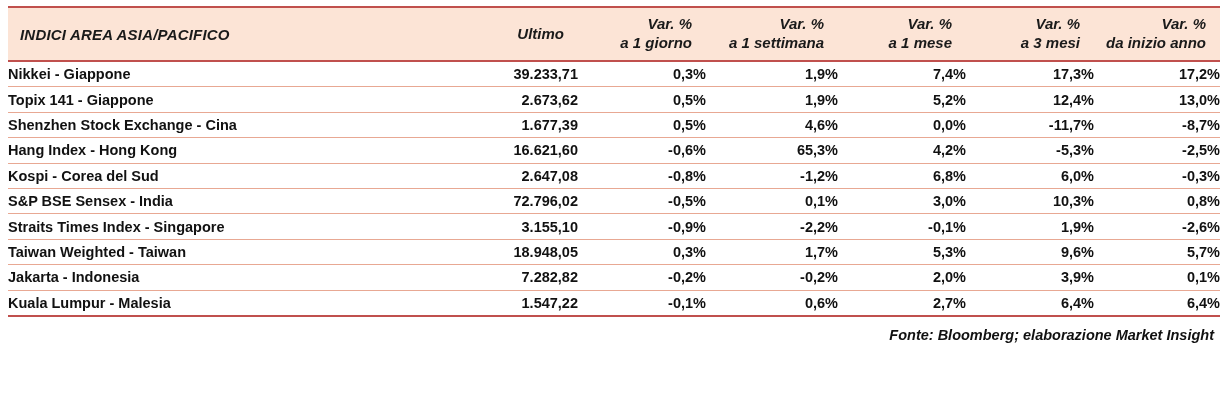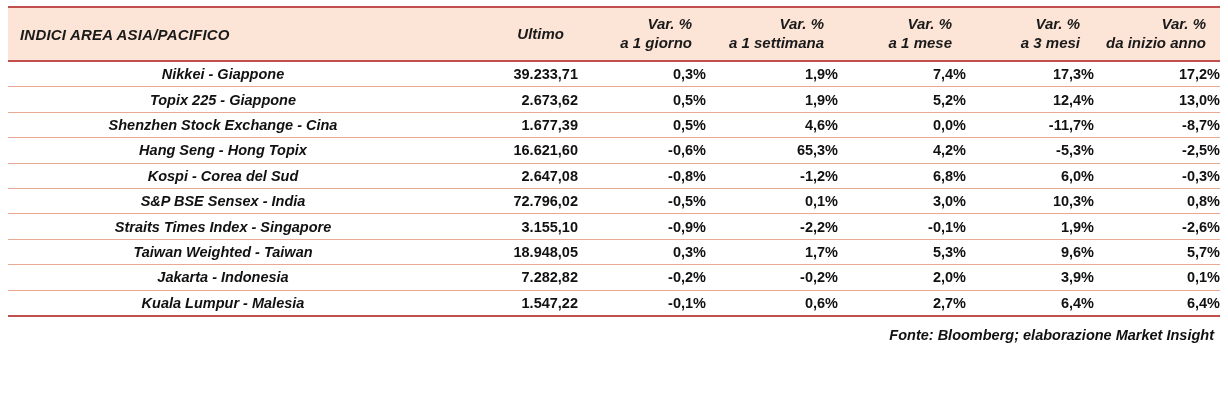--- a/index.html
+++ b/index.html
@@ -65,23 +65,22 @@
     border-bottom: 1px solid #e8a893;
     vertical-align: middle;
   }
   tbody tr:first-child td {
     border-top: none;
   }
   tbody tr:last-child td {
     border-bottom: 2.5px solid #c0504d;
   }
   td.name {
-    text-align: center;
+    text-align: left;
     padding-left: 12px;
-    font-style: italic;
     font-weight: bold;
     white-space: nowrap;
   }
   td.num {
     text-align: right;
     padding-right: 14px;
     font-weight: bold;
     white-space: nowrap;
   }
   .footer {
@@ -149,39 +148,39 @@
       <tr>
         <td class="name">Nikkei - Giappone</td>
         <td class="num">39.233,71</td>
         <td class="num">0,3%</td>
         <td class="num">1,9%</td>
         <td class="num">7,4%</td>
         <td class="num">17,3%</td>
         <td class="num">17,2%</td>
       </tr>
       <tr>
-        <td class="name">Topix 225 - Giappone</td>
+        <td class="name">Topix 141 - Giappone</td>
         <td class="num">2.673,62</td>
         <td class="num">0,5%</td>
         <td class="num">1,9%</td>
         <td class="num">5,2%</td>
         <td class="num">12,4%</td>
         <td class="num">13,0%</td>
       </tr>
       <tr>
         <td class="name">Shenzhen Stock Exchange - Cina</td>
         <td class="num">1.677,39</td>
         <td class="num">0,5%</td>
         <td class="num">4,6%</td>
         <td class="num">0,0%</td>
         <td class="num">-11,7%</td>
         <td class="num">-8,7%</td>
       </tr>
       <tr>
-        <td class="name">Hang Seng - Hong Topix</td>
+        <td class="name">Hang Index - Hong Kong</td>
         <td class="num">16.621,60</td>
         <td class="num">-0,6%</td>
         <td class="num">65,3%</td>
         <td class="num">4,2%</td>
         <td class="num">-5,3%</td>
         <td class="num">-2,5%</td>
       </tr>
       <tr>
         <td class="name">Kospi - Corea del Sud</td>
         <td class="num">2.647,08</td>

